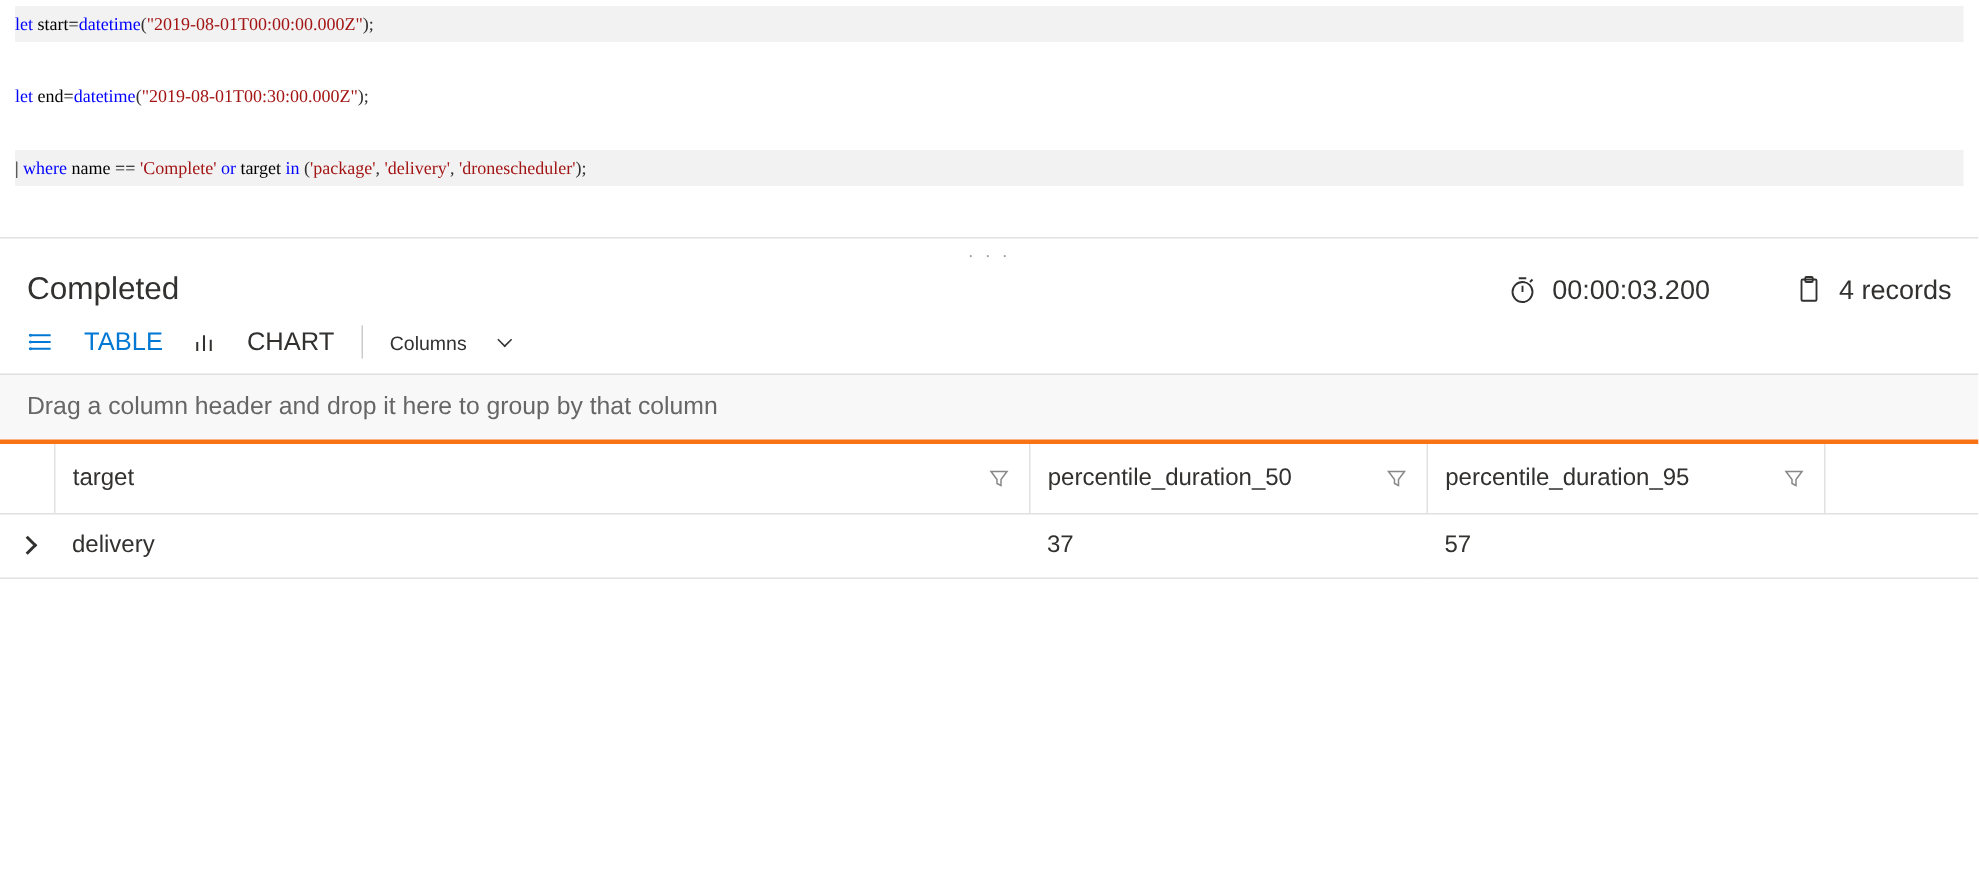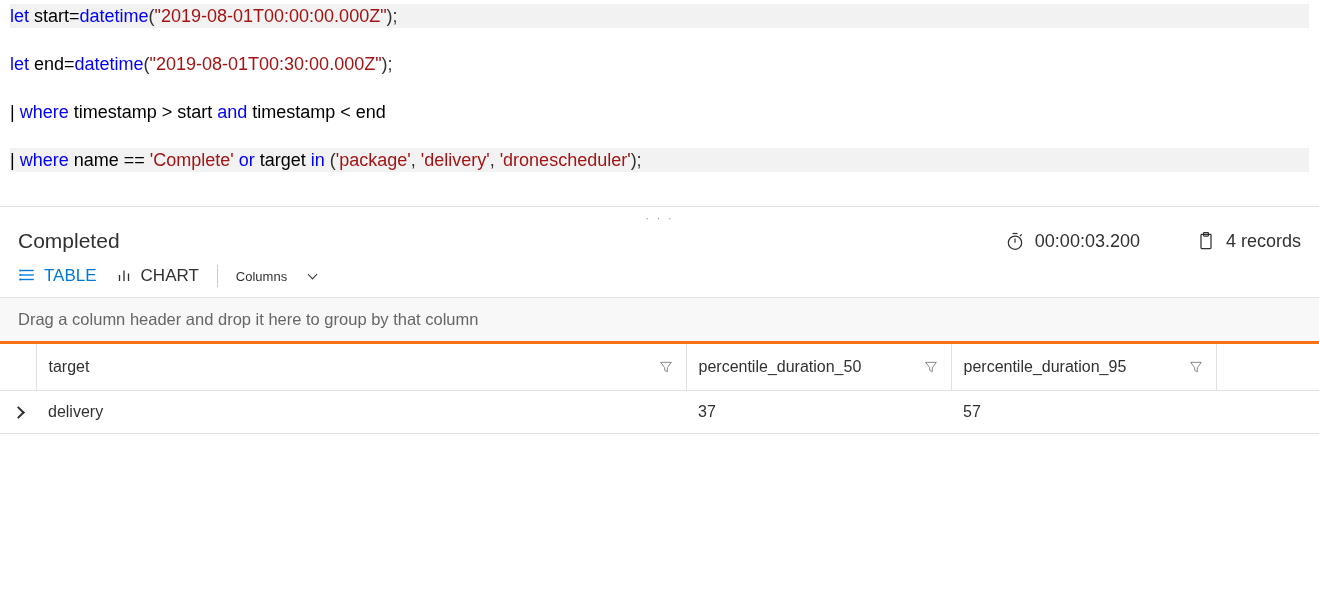--- a/index.html
+++ b/index.html
@@ -5,22 +5,22 @@
   * { box-sizing: border-box; margin: 0; padding: 0; }
   body {
     font-family: "Segoe UI", -apple-system, BlinkMacSystemFont, sans-serif;
     font-size: 14px;
     color: #323130;
     background: #fff;
     width: 1319px;
   }
   .query-editor {
     padding: 4px 10px 10px 10px;
-    font-family: Liberation Sans, sans-serif;
-    font-size: 18px;
+    font-family: Liberation Serif, serif;
+    font-size: 12px;
     line-height: 24px;
     white-space: pre;
     background: #fff;
     border-bottom: 1px solid #e1e1e1;
   }
   .query-editor .line {
     display: block;
   }
   .line.bg { background: #f2f2f2; }
   .tk-let   { color: #0000ff; }
@@ -63,22 +63,22 @@
 
   .view-tabs {
     display: flex;
     align-items: center;
     gap: 18px;
     padding: 0 18px 10px 18px;
     font-size: 17px;
   }
   .view-tabs .tab {
     display: flex;
-    align-items: flex-start;
-    gap: 8px;
+    align-items: center;
+    gap: 20px;
     cursor: pointer;
     color: #323130;
   }
   .view-tabs .tab.active { color: #0078d4; }
   .view-tabs .sep {
     width: 1px; height: 22px; background: #ccc;
   }
   .view-tabs svg { width: 18px; height: 18px; }
   .columns-dd {
     display: flex; align-items: center; gap: 22px;
@@ -149,21 +149,20 @@
     border-bottom: 1.5px solid #323130;
     transform: rotate(45deg);
     margin-bottom: 3px;
   }
 </style>
 </head>
 <body>
 
 <div class="query-editor" id="query-editor"><span class="line bg"><span class="tk-let">let</span><span class="tk-id"> start=</span><span class="tk-fn">datetime</span><span>(</span><span class="tk-str">"2019-08-01T00:00:00.000Z"</span><span>);</span></span>
 <span class="line"><span class="tk-let">let</span><span class="tk-id"> end=</span><span class="tk-fn">datetime</span><span>(</span><span class="tk-str">"2019-08-01T00:30:00.000Z"</span><span>);</span></span>
-<span class="line"><span class="tk-pipe">| </span><span class="tk-kw">where</span><span class="tk-id"> timestamp &gt; start </span><span class="tk-kw">and</span><span class="tk-id"> timestamp &lt; end</span></span>
 <span class="line bg"><span class="tk-pipe">| </span><span class="tk-kw">where</span><span class="tk-id"> name == </span><span class="tk-str">'Complete'</span><span> </span><span class="tk-kw">or</span><span class="tk-id"> target </span><span class="tk-kw">in</span><span> (</span><span class="tk-str">'package'</span><span>, </span><span class="tk-str">'delivery'</span><span>, </span><span class="tk-str">'dronescheduler'</span><span>);</span></span>
 </div>
 
 <div class="splitter">· · ·</div>
 
 <div class="status-bar">
   <span>Completed</span>
   <span class="spacer"></span>
   <span class="metric">
     <svg viewBox="0 0 24 24" stroke-width="1.5">

